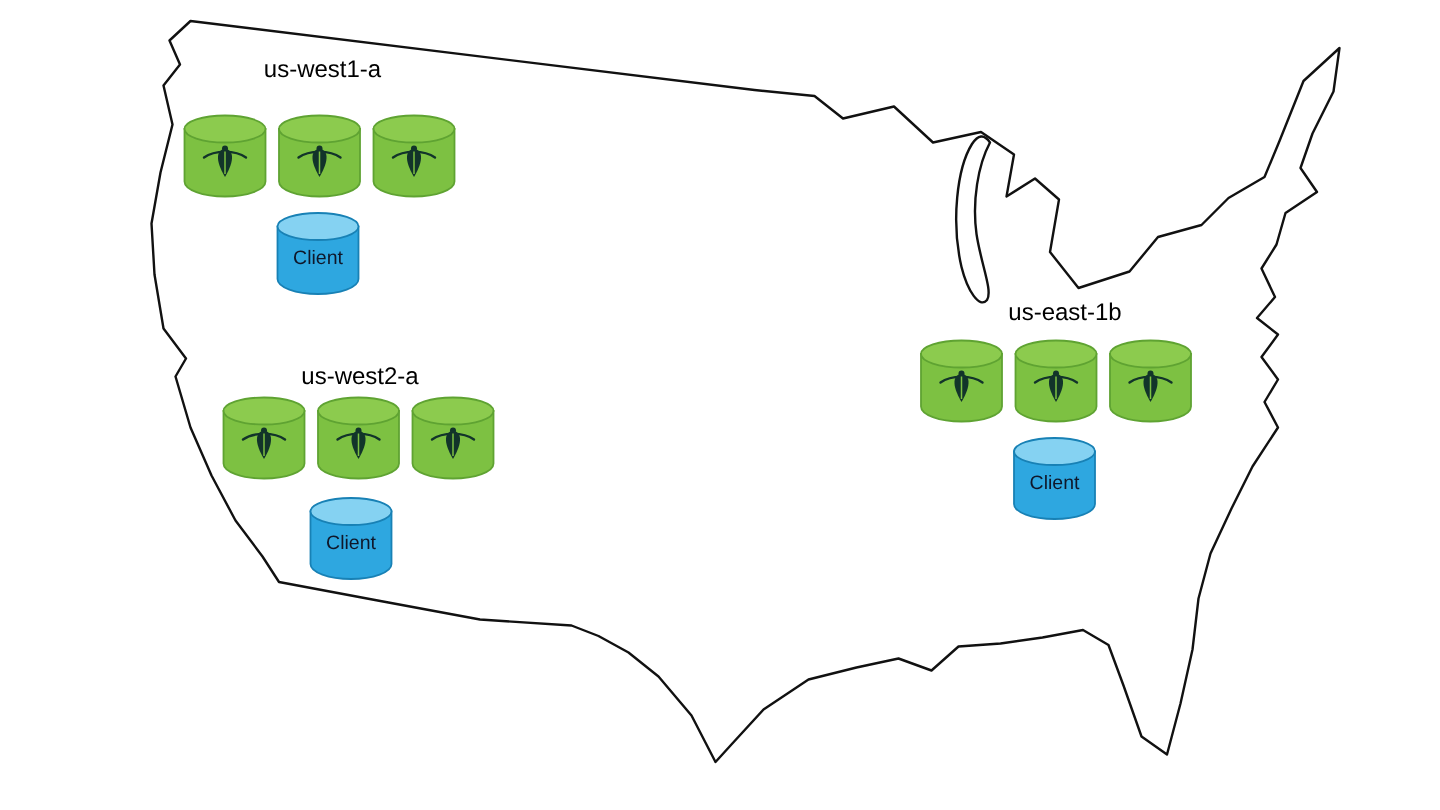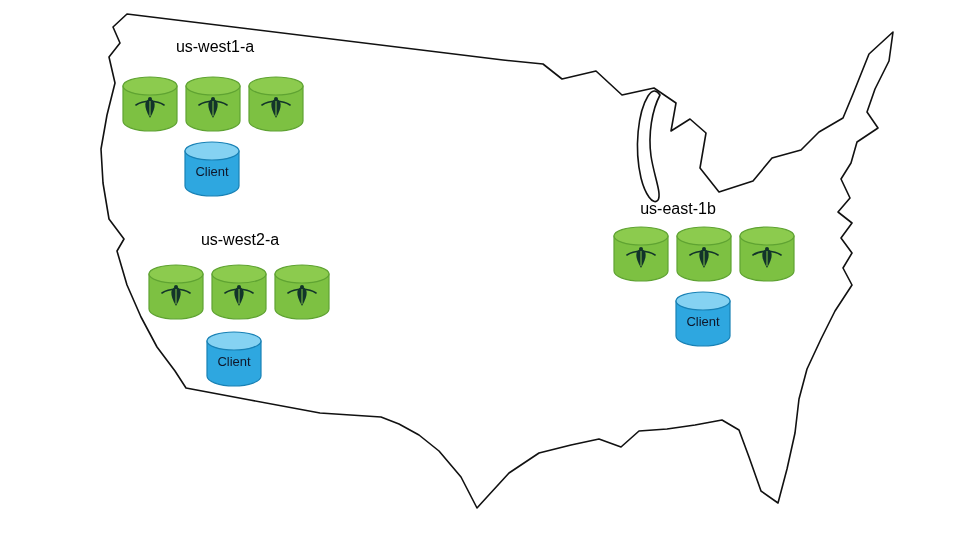--- a/index.html
+++ b/index.html
@@ -65,42 +65,42 @@
     </div>
     <div class="client" style="left:183px;top:141px;">
       <svg class="cyl" width="58" height="56" viewBox="0 0 58 56">
           <use href="#blue-cyl"></use>
         </svg>
       <div class="client-label">Client</div>
     </div>
   </div>
 
   <div class="region">
-    <div class="region-label" style="left:170px;top:231px;">us-west2-a</div>
+    <div class="region-label" style="left:170px;top:243px;">us-west2-a</div>
     <div class="node-row" style="left:147px;top:264px;">
       <svg class="cyl" width="58" height="56" viewBox="0 0 58 56">
           <use href="#green-cyl"></use>
         </svg>
       <svg class="cyl" width="58" height="56" viewBox="0 0 58 56">
           <use href="#green-cyl"></use>
         </svg>
       <svg class="cyl" width="58" height="56" viewBox="0 0 58 56">
           <use href="#green-cyl"></use>
         </svg>
     </div>
     <div class="client" style="left:205px;top:331px;">
       <svg class="cyl" width="58" height="56" viewBox="0 0 58 56">
           <use href="#blue-cyl"></use>
         </svg>
       <div class="client-label">Client</div>
     </div>
   </div>
 
   <div class="region">
-    <div class="region-label" style="left:608px;top:200px;">us-east-1b</div>
+    <div class="region-label" style="left:640px;top:200px;">us-east-1b</div>
     <div class="node-row" style="left:612px;top:226px;">
       <svg class="cyl" width="58" height="56" viewBox="0 0 58 56">
           <use href="#green-cyl"></use>
         </svg>
       <svg class="cyl" width="58" height="56" viewBox="0 0 58 56">
           <use href="#green-cyl"></use>
         </svg>
       <svg class="cyl" width="58" height="56" viewBox="0 0 58 56">
           <use href="#green-cyl"></use>
         </svg>

